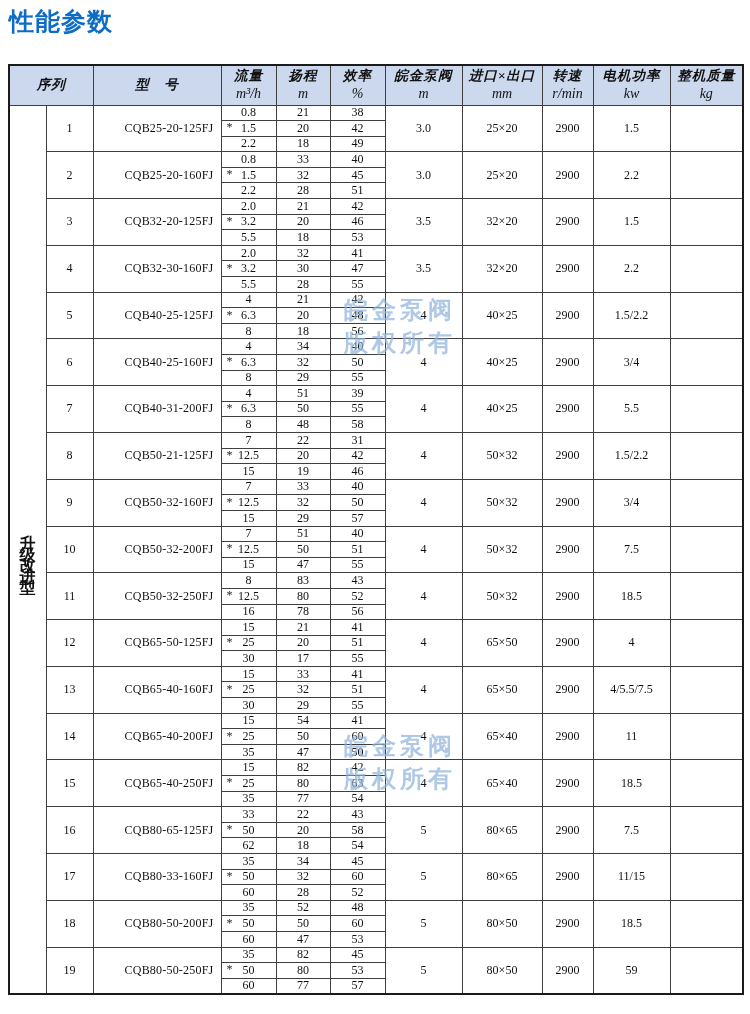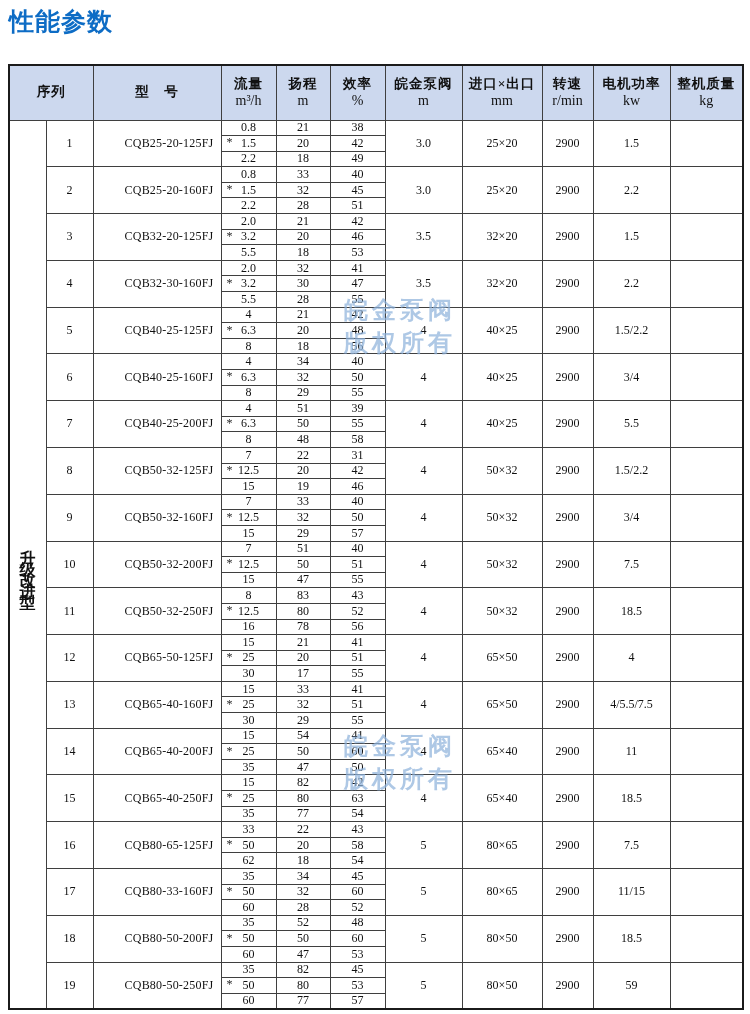--- a/index.html
+++ b/index.html
@@ -15,21 +15,21 @@
   }
   table.perf{
     position:absolute;left:8px;top:64px;width:734px;
     border-collapse:collapse;table-layout:fixed;
     border:2px solid #1b1b1b;
   }
   .perf th,.perf td{
     border:1px solid #3f3f3f;padding:0;text-align:center;vertical-align:middle;
     font-size:12px;line-height:1.1;overflow:hidden;
   }
-  .perf thead tr{height:55px;}
+  .perf thead tr{height:40px;font-style:italic;}
   .perf thead th{background:#ccd8ee;}
   .h-cn{font-size:13.5px;font-weight:bold;letter-spacing:1px;}
   .h-unit{font-size:14px;font-weight:normal;margin-top:2px;}
   .perf tbody tr{height:15.6px;}
   td.vlabel{
     writing-mode:vertical-lr;text-orientation:upright;
     font-size:16px;letter-spacing:11px;font-weight:bold;
     background:#ffffff;
   }
   td.c-model{letter-spacing:0.2px;padding-left:24px;}
@@ -237,21 +237,21 @@
         <td class="c-head">32</td>
         <td class="c-eff">50</td>
       </tr>
       <tr>
         <td class="c-flow"><span>8</span></td>
         <td class="c-head">29</td>
         <td class="c-eff">55</td>
       </tr>
       <tr>
         <td class="c-serial" rowspan="3">7</td>
-        <td class="c-model" rowspan="3">CQB40-25-200FJ</td>
+        <td class="c-model" rowspan="3">CQB40-31-200FJ</td>
         <td class="c-flow"><span>4</span></td>
         <td class="c-head">51</td>
         <td class="c-eff">39</td>
         <td class="c-npsh" rowspan="3">4</td>
         <td class="c-ports" rowspan="3">40×25</td>
         <td class="c-speed" rowspan="3">2900</td>
         <td class="c-power" rowspan="3">5.5</td>
         <td class="c-weight" rowspan="3"></td>
       </tr>
       <tr>
@@ -259,21 +259,21 @@
         <td class="c-head">50</td>
         <td class="c-eff">55</td>
       </tr>
       <tr>
         <td class="c-flow"><span>8</span></td>
         <td class="c-head">48</td>
         <td class="c-eff">58</td>
       </tr>
       <tr>
         <td class="c-serial" rowspan="3">8</td>
-        <td class="c-model" rowspan="3">CQB50-32-125FJ</td>
+        <td class="c-model" rowspan="3">CQB50-21-125FJ</td>
         <td class="c-flow"><span>7</span></td>
         <td class="c-head">22</td>
         <td class="c-eff">31</td>
         <td class="c-npsh" rowspan="3">4</td>
         <td class="c-ports" rowspan="3">50×32</td>
         <td class="c-speed" rowspan="3">2900</td>
         <td class="c-power" rowspan="3">1.5/2.2</td>
         <td class="c-weight" rowspan="3"></td>
       </tr>
       <tr>

